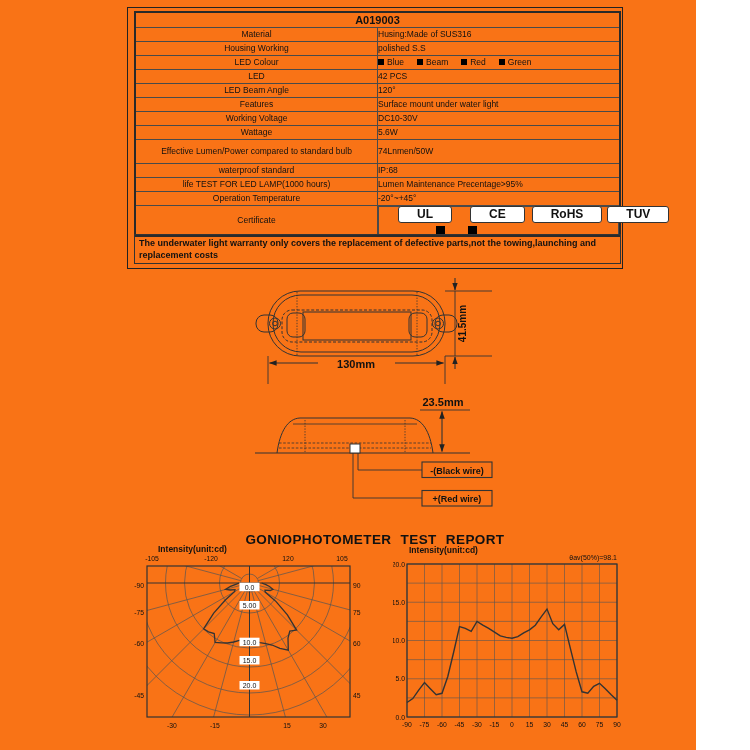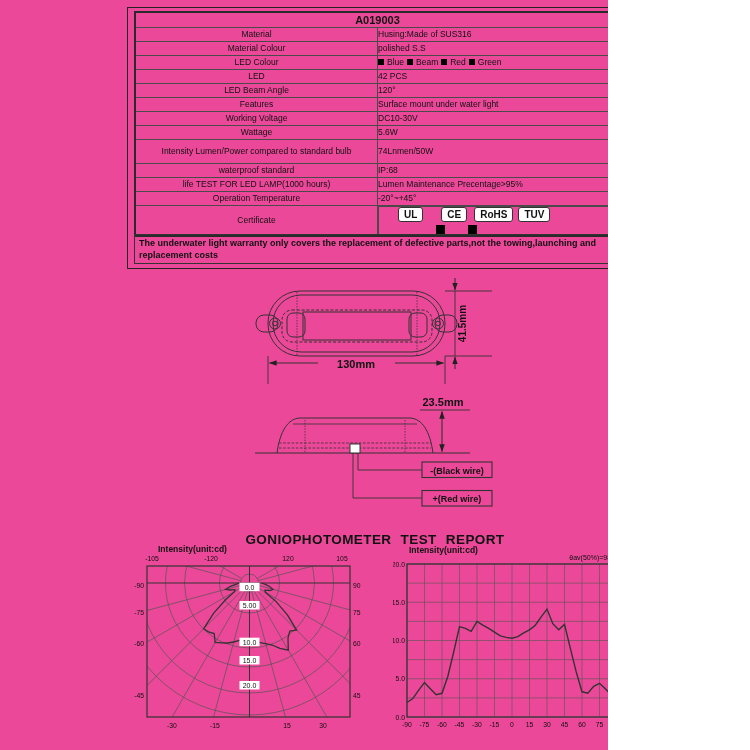--- a/index.html
+++ b/index.html
@@ -1,35 +1,35 @@
 <!DOCTYPE html>
 <html><head>
 <meta charset="utf-8">
 <style>
   html,body{margin:0;padding:0;background:#fff;}
-  .page{position:relative;width:608px;height:750px;background:#ec4899;
+  .page{position:relative;width:696px;height:750px;background:#f97316;
         font-family:"Liberation Sans",sans-serif;color:#111;overflow:hidden;}
   
   .spec-wrap{position:absolute;left:127px;top:7px;width:496px;height:262px;
              border:1px solid #222;box-sizing:border-box;}
   table.spec{position:absolute;left:6px;top:3px;width:487px;border-collapse:collapse;
              table-layout:fixed;border:2px solid #2a2a2a;}
   table.spec td,table.spec th{border:1px solid #4a4a4a;font-size:8.5px;line-height:1.15;
              padding:0;vertical-align:middle;height:13px;}
   table.spec th{height:14px;font-size:11px;font-weight:bold;text-align:center;}
   td.lbl{width:146px;text-align:center;padding:0 3px;}
   td.val{text-align:left;padding-left:40px;}
   tr.tall td{height:23px;}
   tr.certs td{height:27px;}
-  .colors-line{display:flex;align-items:center;gap:3px;}
+  .colors-line{display:flex;align-items:center;gap:13px;}
   .color-item{display:flex;align-items:center;gap:3px;}
   .sw{width:6px;height:6px;background:#000;display:inline-block;}
   .cert-cell{display:flex;flex-direction:column;justify-content:center;}
   .cert-boxes{display:flex;align-items:center;margin-left:19px;}
-  .cert-box{border:1.4px solid #333;border-radius:3px;padding:1px 5px;font-size:10px;
+  .cert-box{border:1.4px solid #333;border-radius:3px;padding:1px 18px;font-size:12px;
             font-weight:bold;background:#fff;}
   .cert-checks{display:flex;gap:23px;margin-left:57px;margin-top:3px;}
   .chk{width:9px;height:9px;background:#000;}
   .warranty{position:absolute;left:6px;top:226px;width:477px;border:1px solid #333;
             font-size:9px;font-weight:bold;padding:2px 4px;line-height:1.35;}
   
   .abs{position:absolute;}
   .report-title{position:absolute;left:0;top:532px;width:750px;text-align:center;
             font-size:13.5px;font-weight:bold;letter-spacing:.4px;word-spacing:5px;}
   svg text{font-family:"Liberation Sans",sans-serif;}
@@ -45,21 +45,21 @@
         <tr>
           <th colspan="2">A019003</th>
         </tr>
       </thead>
       <tbody>
           <tr>
             <td class="lbl">Material</td>
             <td class="val">Husing:Made of SUS316</td>
           </tr>
           <tr>
-            <td class="lbl">Material Colour</td>
+            <td class="lbl">Housing Working</td>
             <td class="val">polished S.S</td>
           </tr>
           <tr>
             <td class="lbl">LED  Colour</td>
             <td class="val">
               <div class="colors-line">
                 <span class="color-item">
                   <span class="sw"></span>
                   <span>Blue</span>
                 </span>
@@ -92,21 +92,21 @@
           </tr>
           <tr>
             <td class="lbl">Working Voltage</td>
             <td class="val">DC10-30V</td>
           </tr>
           <tr>
             <td class="lbl">Wattage</td>
             <td class="val">5.6W</td>
           </tr>
           <tr class="tall">
-            <td class="lbl">Intensity Lumen/Power compared to standard bulb</td>
+            <td class="lbl">Effective Lumen/Power compared to standard bulb</td>
             <td class="val">74Lnmen/50W</td>
           </tr>
           <tr>
             <td class="lbl">waterproof standard</td>
             <td class="val">IP:68</td>
           </tr>
           <tr>
             <td class="lbl">life TEST FOR LED LAMP(1000 hours)</td>
             <td class="val">Lumen Maintenance Precentage&gt;95%</td>
           </tr>

